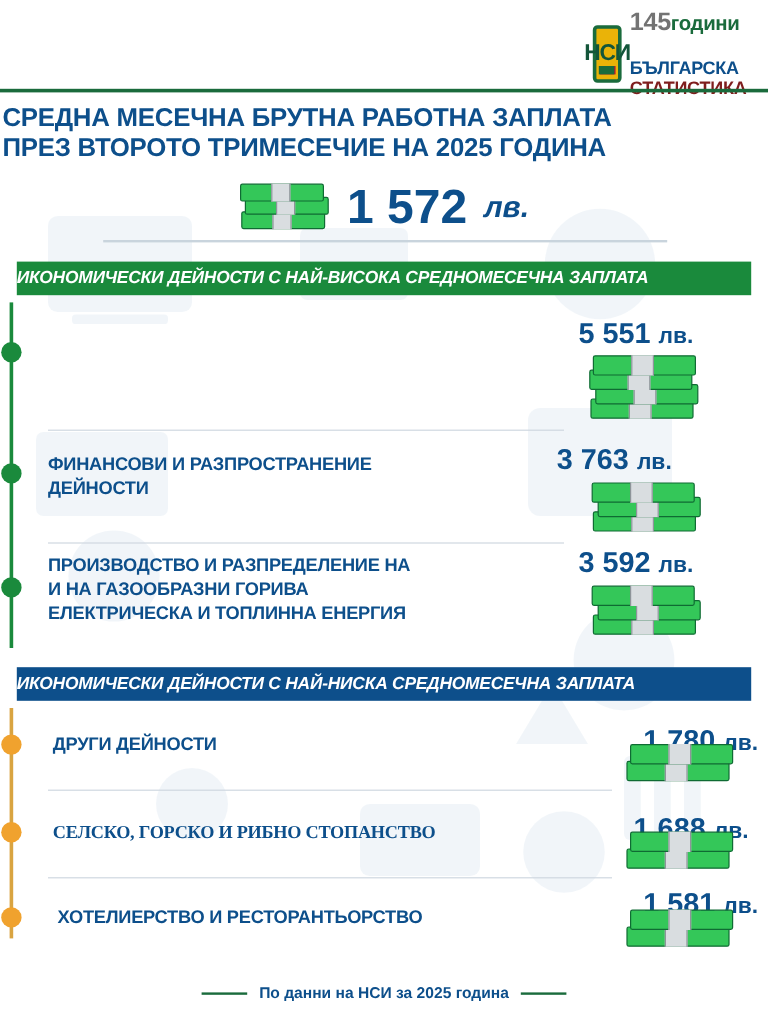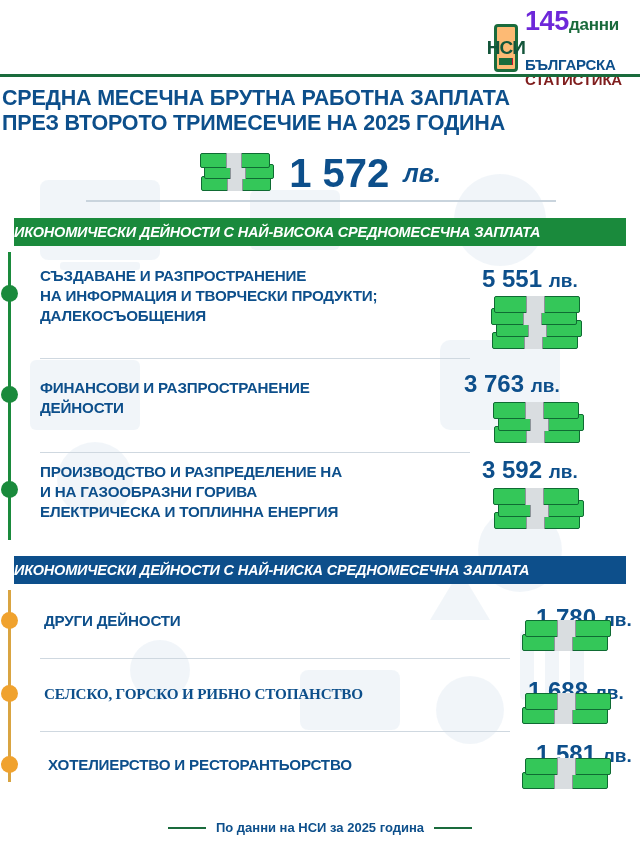--- a/index.html
+++ b/index.html
@@ -35,21 +35,21 @@
     right: 18px; top: 8px;
     display: flex;
     align-items: center;
     gap: 7px;
   }
   .logo-mark {
     width: 24px; height: 48px;
     border: 3px solid #1a6b3c;
     border-radius: 4px;
     position: relative;
-    background: #fdba74;
+    background: #eab308;
     display: flex;
     align-items: center;
     justify-content: center;
   }
   .logo-mark .nsi-txt {
     font-size: 19px;
     font-weight: bold;
     color: #13553a;
     letter-spacing: -1px;
     line-height: 1;
@@ -64,21 +64,21 @@
     position: absolute;
     right: 3px; bottom: 4px;
     width: 13px; height: 7px;
     background: #1a6b3c;
   }
   .logo-text { line-height: 1.02; }
   .logo-line-1 {
     font-size: 17px; font-weight: bold; color: #1a6b3c;
     letter-spacing: -0.3px;
   }
-  .logo-line-1 .num { color: #6d28d9; font-size: 27px; }
+  .logo-line-1 .num { color: #737373; font-size: 21px; }
   .logo-line-2 {
     font-size: 15px; font-weight: bold; color: #0d4f8b;
     letter-spacing: -0.2px;
     margin-top: 21px;
   }
   .logo-line-3 {
     font-size: 15px; font-weight: bold; color: #7f1d1d;
     letter-spacing: -0.2px;
   }
 
@@ -252,21 +252,21 @@
 
   <div class="header">
     <div class="logo-wrap">
       <div class="logo-mark">
         <span class="nsi-txt">НСИ</span>
         <span class="bar-red"></span>
         <span class="bar-green"></span>
       </div>
       <div class="logo-text">
         <div class="logo-line-1">
-          <span class="num">145</span><span>данни</span>
+          <span class="num">145</span><span>години</span>
         </div>
         <div class="logo-line-2">БЪЛГАРСКА</div>
         <div class="logo-line-3">СТАТИСТИКА</div>
       </div>
     </div>
   </div>
   <div class="rule-top"></div>
 
   <div class="title-block">
     <div class="title-line">СРЕДНА МЕСЕЧНА БРУТНА РАБОТНА ЗАПЛАТА</div>
@@ -285,25 +285,20 @@
     <span class="headline-value">1 572</span>
     <span class="headline-unit">лв.</span>
   </div>
   <div class="rule-headline"></div>
 
   <div class="banner green" style="left:14px; top:218px; width:612px;">ИКОНОМИЧЕСКИ ДЕЙНОСТИ С НАЙ-ВИСОКА СРЕДНОМЕСЕЧНА ЗАПЛАТА</div>
 
   <div class="timeline green" style="left:8px; top:252px; height:288px;"></div>
 
   <div class="dot green" style="left:1px; top:285px;"></div>
-  <div class="row-label" style="left:40px; top:266px; width:420px;">
-    <div>СЪЗДАВАНЕ И РАЗПРОСТРАНЕНИЕ</div>
-    <div>НА ИНФОРМАЦИЯ И ТВОРЧЕСКИ ПРОДУКТИ;</div>
-    <div>ДАЛЕКОСЪОБЩЕНИЯ</div>
-  </div>
   <div class="row-value" style="left:482px; top:265px;">
     <span>5 551</span>
     <span style="font-size:19px;">лв.</span>
   </div>
   <span class="money" style="position:absolute; left:490px; top:296px; width:92px; height:54px;">
     <span class="note" style="left:2px;  top:36px; width:86px; height:17px;"></span>
     <span class="band" style="left:34px; top:36px; width:19px; height:17px;"></span>
     <span class="note" style="left:6px;  top:24px; width:86px; height:17px;"></span>
     <span class="band" style="left:38px; top:24px; width:19px; height:17px;"></span>
     <span class="note" style="left:1px;  top:12px; width:86px; height:17px;"></span>

